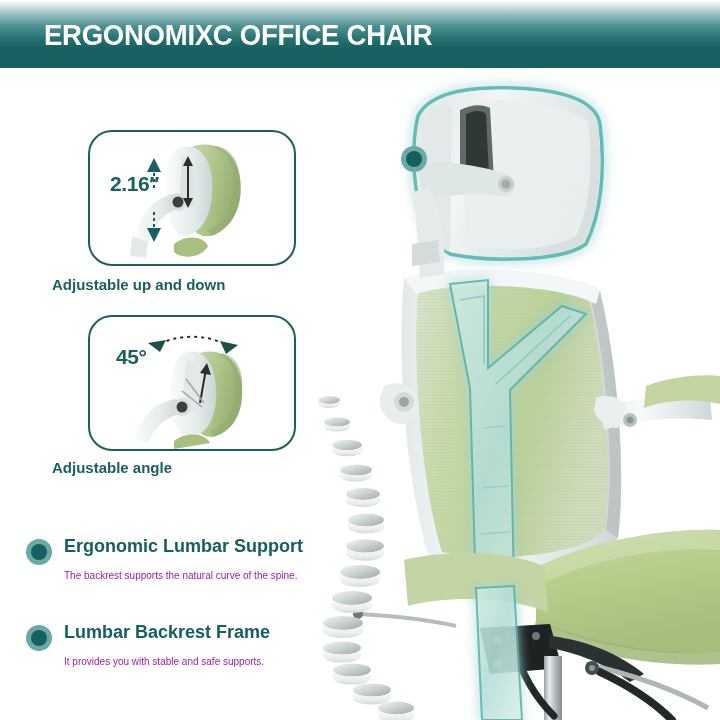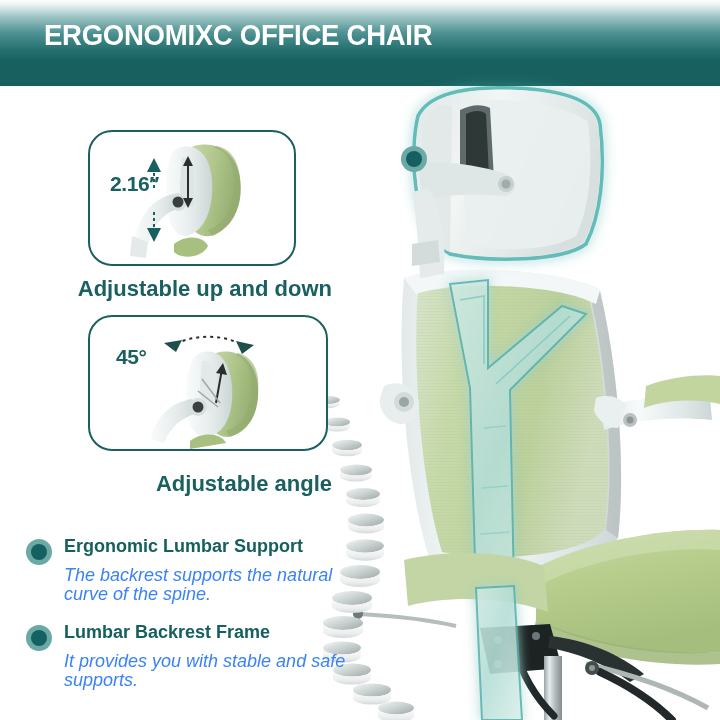--- a/index.html
+++ b/index.html
@@ -13,21 +13,21 @@
     overflow: hidden;
     font-family: "Liberation Sans", sans-serif;
     position: relative;
   }
 
   
   #header-banner {
     position: absolute;
     left: 0; top: 0;
     width: 720px;
-    height: 86px;
+    height: 68px;
     background: linear-gradient(to bottom,
         #ffffff 0%,
         #e7f0f0 6%,
         #9cc3c3 20%,
         #4f9293 38%,
         #25706f 58%,
         #17605f 72%,
         #17605f 100%);
     overflow: hidden;
   }
@@ -49,33 +49,33 @@
   .feature-card {
     position: absolute;
     border: 2px solid #1b6061;
     border-radius: 24px;
     background: #ffffff;
     box-sizing: border-box;
     overflow: hidden;
     padding-left: 12px;
   }
   #card-height { left: 88px; top: 130px; width: 208px; height: 136px; }
-  #card-angle  { left: 88px; top: 315px; width: 240px; height: 136px; }
+  #card-angle  { left: 88px; top: 315px; width: 208px; height: 136px; }
 
   .card-caption {
     position: absolute;
     width: 280px;
-    text-align: right;
-    font-size: 22px;
+    text-align: left;
+    font-size: 15px;
     font-weight: bold;
     color: #1b6061;
     white-space: nowrap;
   }
   #caption-height { left: 52px; top: 276px; }
-  #caption-angle  { left: 52px; top: 459px; margin-top: 12px; }
+  #caption-angle  { left: 52px; top: 459px; }
 
   .measure-text {
     position: absolute;
     font-size: 21px;
     font-weight: bold;
     color: #1b6061;
     letter-spacing: -0.4px;
   }
   #measure-216 { left: 20px; top: 40px; }
   #measure-45  { left: 26px; top: 28px; }
@@ -108,25 +108,24 @@
     position: absolute;
     left: 38px; top: 0;
     font-size: 18px;
     font-weight: bold;
     color: #15605f;
     white-space: nowrap;
   }
   .bullet-desc {
     position: absolute;
     left: 38px; top: 30px;
-    font-size: 18px;
+    font-size: 10px;
     line-height: 19px;
-    color: #3b82f6;
+    color: #a21caf;
     width: 300px;
-    font-style: italic;
   }
 
   
   #headrest-marker {
     position: absolute;
     left: 401px; top: 146px;
     width: 26px; height: 26px;
     border-radius: 50%;
     background: #6aa9a6;
   }

